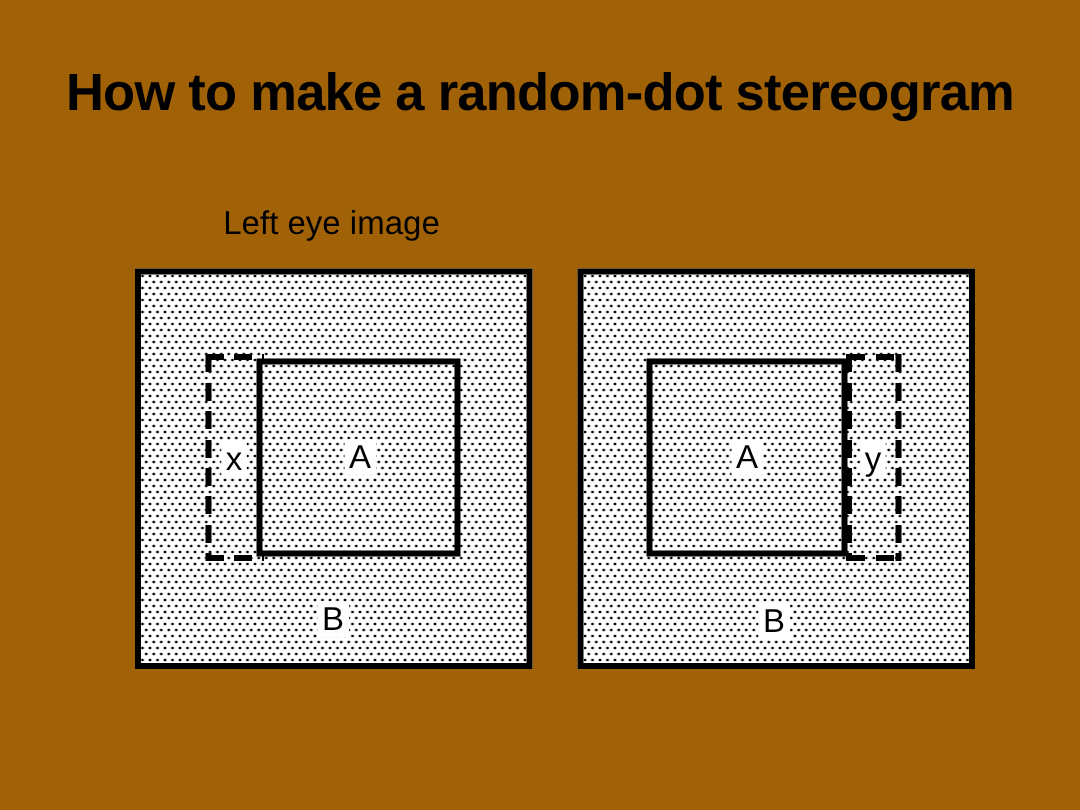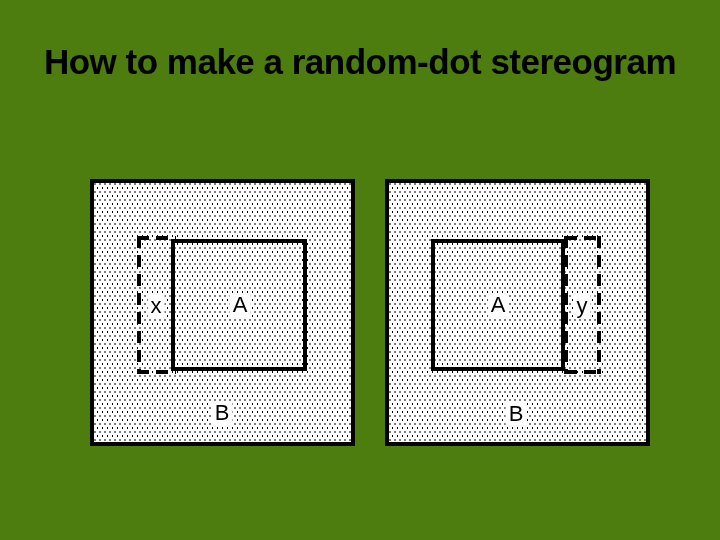--- a/index.html
+++ b/index.html
@@ -5,21 +5,21 @@
   html, body {
     margin: 0;
     padding: 0;
     background: #ffffff;
     font-family: "Liberation Sans", sans-serif;
   }
   .canvas {
     position: relative;
     width: 720px;
     height: 540px;
-    background: #4d7c0f;
+    background: #a16207;
     overflow: hidden;
     color: #000;
   }
   .abs { position: absolute; }
   .centered { transform: translate(-50%, -50%); white-space: nowrap; }
 
   .slide-title {
     font-size: 35px;
     font-weight: bold;
     letter-spacing: -0.5px;
@@ -71,20 +71,21 @@
     line-height: 1;
   }
 </style>
 </head>
 <body>
 
 <div class="canvas">
 
   <div class="abs centered slide-title" style="left:360px; top:62px;">How to make a random-dot stereogram</div>
 
+  <div class="abs centered panel-title" style="left:221px; top:149px;">Left eye image</div>
 
   <div class="abs" style="left:0; top:0;">
 
     <div class="abs b-square" style="left:90px; top:179px;"></div>
 
     <div class="abs dash-v" style="left:137px; top:236px; height:138px;"></div>
     <div class="abs dash-h" style="left:137px; top:236px; width:39px;"></div>
     <div class="abs dash-h" style="left:137px; top:370px; width:39px;"></div>
 
     <div class="abs a-square" style="left:171px; top:239px;"></div>

